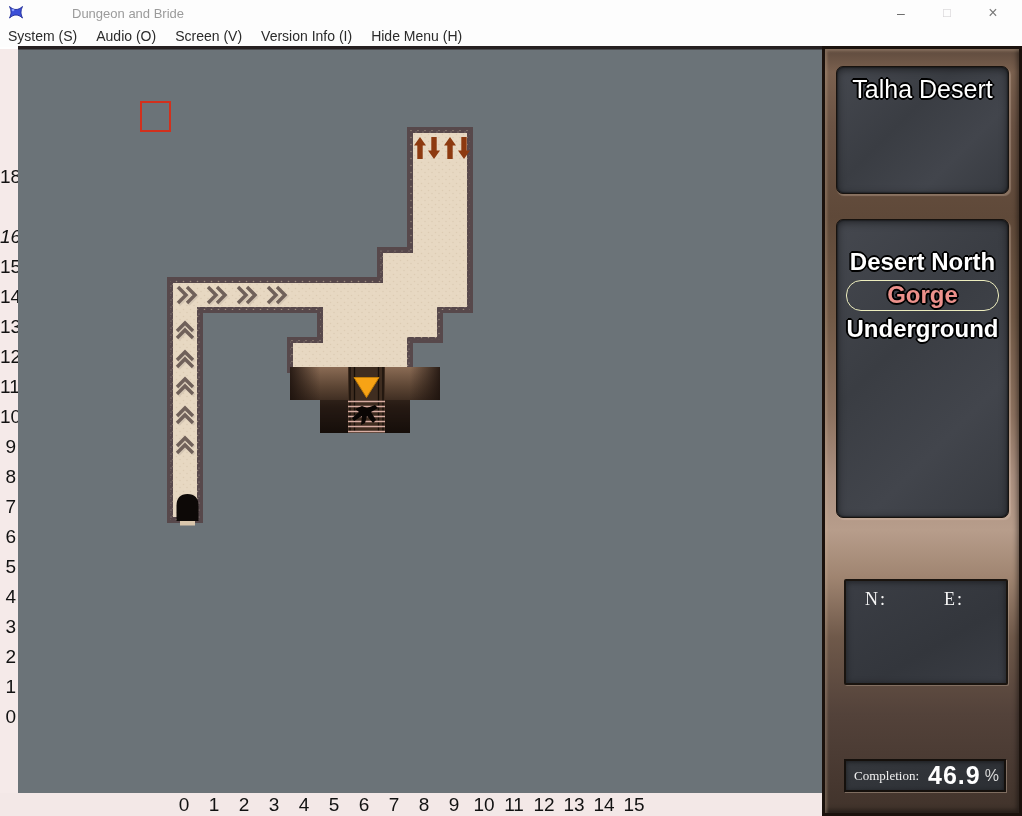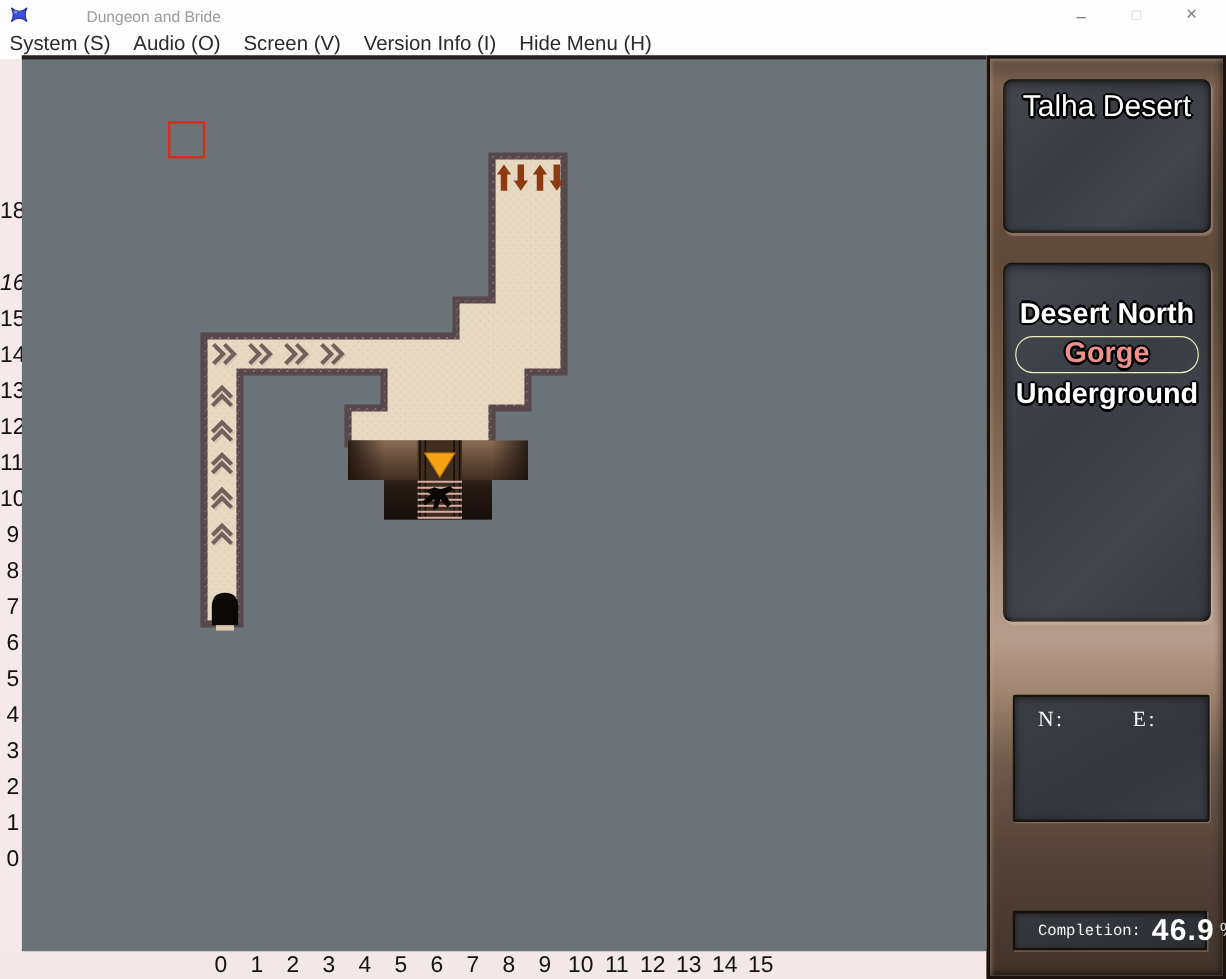--- a/index.html
+++ b/index.html
@@ -9,21 +9,21 @@
   }
   
   .titlebar{position:absolute;left:0;top:0;width:1022px;height:26px;background:#fdfdfd;}
   .app-icon{position:absolute;left:8px;top:5px;width:16px;height:15px;}
   .title-text{position:absolute;left:30px;top:6px;font-size:13px;color:#9b9b9b;margin-left:42px;}
   .win-controls{position:absolute;right:6px;top:0;height:26px;display:flex;align-items:center;}
   .win-btn{width:46px;text-align:center;font-size:14px;color:#6e6e6e;cursor:default;line-height:26px;}
   .win-btn.max{color:#d0cdd0;font-size:13px;}
   .win-btn.close{font-size:16px;color:#7a7a7a;}
   .menubar{position:absolute;left:0;top:26px;width:1022px;height:21px;background:#fdfdfd;
-    font-size:17px;color:#2b2b2b;padding-left:8px;box-sizing:border-box;white-space:nowrap;}
+    font-size:14px;color:#2b2b2b;padding-left:8px;box-sizing:border-box;white-space:nowrap;}
   .menu-item{display:inline-block;margin-right:19px;line-height:21px;}
   
   .left-strip{position:absolute;left:0;top:49px;width:18px;height:744px;background:#f5eae9;}
   .bottom-strip{position:absolute;left:0;top:793px;width:823px;height:23px;background:#f3e8e7;}
   .map-svg{position:absolute;left:18px;top:46px;width:804px;height:747px;}
   .row-label{position:absolute;left:0;width:16px;height:30px;text-align:right;
     font-size:19px;line-height:30px;color:#121212;}
   .col-label{position:absolute;top:794px;width:30px;height:22px;text-align:center;
     font-size:19px;line-height:22px;color:#121212;}
   
@@ -51,21 +51,21 @@
     background:linear-gradient(150deg,#3b3e45,#33363c 60%,#3a3d44);
     border:2px solid #1a140f;box-shadow:inset 0 1px 6px rgba(0,0,0,.5),1px 1px 0 rgba(220,198,178,.3);
     position:absolute;box-sizing:border-box;}
   .ne-label{position:absolute;top:8px;font-family:"Liberation Serif",serif;font-size:18px;
     color:#f5f5f5;letter-spacing:2px;}
   .ne-n{left:19px;} .ne-e{left:98px;}
   .completion-box{position:absolute;left:19px;top:710px;width:162px;height:33px;box-sizing:border-box;
     background:linear-gradient(160deg,#35383d,#2c2f34);border:2px solid #15100c;
     box-shadow:1px 1px 0 rgba(215,192,172,.4), inset 0 1px 4px rgba(0,0,0,.5);
     display:flex;align-items:center;}
-  .comp-label{font-family:Liberation Mono, monospace;font-size:13px;color:#f2f2f2;margin-left:19px;}
+  .comp-label{font-family:Liberation Serif, serif;font-size:13px;color:#f2f2f2;margin-left:8px;}
   .comp-value{font-size:25px;font-weight:bold;color:#ffffff;margin-left:9px;letter-spacing:1px;}
   .comp-unit{font-size:16px;color:#d8d8d8;margin-left:4px;}
 </style>
 </head>
 <body>
 
 <div class="titlebar">
   <svg class="app-icon" viewBox="0 0 16 15">
     <path d="M1.5,1.5 C6,5.5 10,5.5 14.5,1.5 C12.5,6 12.5,8.5 14.5,13 C10,9 6,9 1.5,13 C3.5,8.5 3.5,6 1.5,1.5 Z" fill="#3b4fd8" stroke="#222e96" stroke-width="0.9"></path>
     <circle cx="5" cy="5" r="1.3" fill="#8fa2ff" opacity="0.9"></circle>

